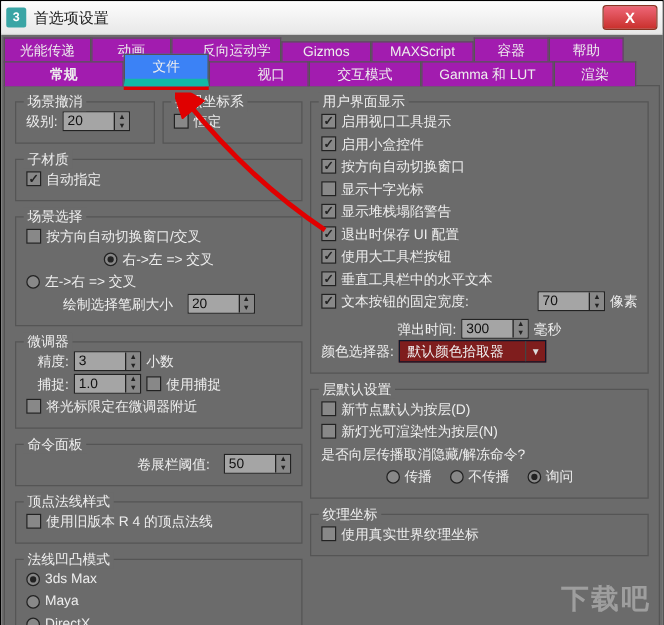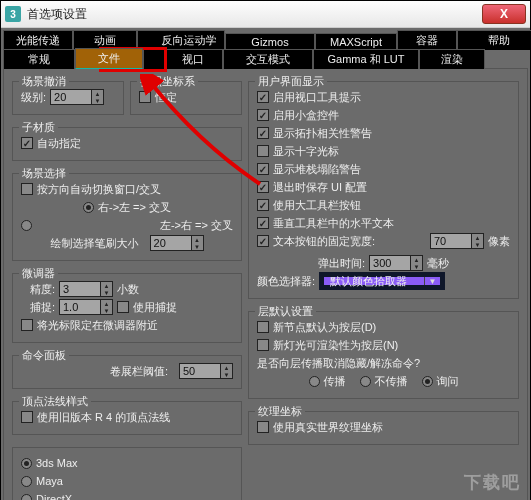--- a/index.html
+++ b/index.html
@@ -5,66 +5,66 @@
 *{box-sizing:border-box;margin:0;padding:0;font-family:"Microsoft YaHei",SimSun,sans-serif}
 body{background:#6b6b6b;width:531px;height:500px;overflow:hidden;position:relative}
 .win{background:#fff;border:1px solid #000}
 .titlebar{height:27px;background:linear-gradient(#fdfdfd,#e8e8e8);display:flex;align-items:center;padding:0 4px;border-bottom:1px solid #ccc}
 .titlebar .ico{width:16px;height:16px;background:#3aa5a5;border-radius:2px;margin-right:6px;display:flex;align-items:center;justify-content:center;font-size:10px;color:#fff;font-weight:bold}
 .titlebar .ttl{font-size:12px;color:#222}
 .titlebar .spacer{flex:1}
 .titlebar .close{width:44px;height:20px;background:linear-gradient(#e67,#c9302c);border:1px solid #832;border-radius:3px;color:#fff;text-align:center;line-height:18px;font-size:12px;font-weight:bold}
 .client{background:#6b6b6b;padding:2px}
 .tabrow{display:flex;height:20px;align-items:flex-end}
-.tab{font-size:11px;color:#eee;padding:2px 0;text-align:center;border:1px solid #555;border-bottom:none;background:#000000;flex:none}
-.tab.active{background:#a16207;border-bottom:1px solid #14b8a6;position:relative;z-index:2}
+.tab{font-size:11px;color:#eee;padding:2px 0;text-align:center;border:1px solid #555;border-bottom:none;background:#a21caf;flex:none}
+.tab.active{background:#3b82f6;border-bottom:6px solid #14b8a6;position:relative;z-index:2}
 .tabrow2{display:flex;height:20px;align-items:flex-end;margin-top:-1px}
 .hl{position:absolute;border:3px solid #e00000;width:68px;height:25px;pointer-events:none}
 .panel{border:1px solid #555;background:#6b6b6b;padding:6px 8px 12px;margin-top:-1px;display:flex;gap:6px}
 .col{flex:1;display:flex;flex-direction:column;gap:6px}
 .group{border:1px solid #555;border-radius:0;padding:6px 8px 8px;position:relative;margin-top:6px}
 .group>.gt{position:absolute;top:-8px;left:6px;background:#6b6b6b;padding:0 3px;font-size:11px;color:#eee}
 .row{display:flex;align-items:center;gap:4px;font-size:11px;color:#eee;min-height:18px}
 .cb{width:12px;height:12px;border:1px solid #222;background:#888;display:inline-flex;align-items:center;justify-content:center;font-size:10px;color:#fff;flex:none}
 .cb.chk::after{content:"✓";color:#222;font-weight:bold}
 .rb{width:11px;height:11px;border:1px solid #222;border-radius:50%;background:#888;display:inline-flex;align-items:center;justify-content:center;flex:none}
 .rb.sel::after{content:"";width:5px;height:5px;border-radius:50%;background:#222}
 .spin{display:inline-flex;height:16px;border:1px solid #222;background:#a5a5a5}
 .spin input{width:40px;border:none;background:#a5a5a5;color:#111;font-size:11px;padding:0 3px;outline:none}
 .spin .sb{width:12px;background:#888;border-left:1px solid #222;display:flex;flex-direction:column}
 .spin .sb div{flex:1;font-size:6px;display:flex;align-items:center;justify-content:center;color:#222}
-.dd{display:inline-flex;height:18px;border:5px solid #0f172a;background:#8b5cf6}
+.dd{display:inline-flex;height:18px;border:1px solid #0f172a;background:#7f1d1d}
 .dd .dv{padding:0 6px;font-size:11px;color:#eee;display:flex;align-items:center;min-width:100px}
 .dd .da{width:16px;border-left:1px solid #444;display:flex;align-items:center;justify-content:center;font-size:8px;color:#ddd}
 .label{font-size:11px;color:#eee}
 .arrow{position:absolute;pointer-events:none}
-.wm{position:absolute;right:10px;bottom:6px;font-size:17px;color:rgba(255,255,255,.35);font-weight:bold;letter-spacing:2px}
+.wm{position:absolute;right:10px;bottom:6px;font-size:22px;color:rgba(255,255,255,.35);font-weight:bold;letter-spacing:2px}
 </style>
 </head>
 <body>
 
 <div class="win">
   <div class="titlebar">
     <div class="ico">3</div>
     <div class="ttl">首选项设置</div>
     <div class="spacer"></div>
     <div class="close">X</div>
   </div>
   <div class="client">
     <div class="tabrow" id="tr1">
         <div class="tab" style="width: 70px;">光能传递</div>
         <div class="tab" style="width: 64px;">动画</div>
         <div class="tab" style="width: 88px; padding-left: 16px;">反向运动学</div>
-        <div class="tab" style="width: 90px; text-align: center;">Gizmos</div>
+        <div class="tab" style="width: 72px; text-align: center;">Gizmos</div>
         <div class="tab" style="width: 82px;">MAXScript</div>
         <div class="tab" style="width: 60px;">容器</div>
-        <div class="tab" style="width: 84px;">帮助</div>
+        <div class="tab" style="width: 60px;">帮助</div>
       </div>
     <div class="tabrow2" id="tr2">
-        <div class="tab" style="width: 72px;">常规</div>
+        <div class="tab" style="width: 96px; font-weight: bold;">常规</div>
         <div class="tab active" style="width: 68px;">文件</div>
         <div class="tab" style="width: 80px; padding-left: 20px;">视口</div>
         <div class="tab" style="width: 90px;">交互模式</div>
         <div class="tab" style="width: 106px;">Gamma 和 LUT</div>
         <div class="tab" style="width: 66px;">渲染</div>
       </div>
     <div class="panel">
 
       <div class="col" style="flex:0 0 230px">
         <div style="display:flex;gap:6px">
@@ -101,21 +101,21 @@
         <div class="group">
           <div class="gt">场景选择</div>
           <div class="row">
               <span class="cb"></span>
               <span class="label">按方向自动切换窗口/交叉</span>
             </div>
           <div class="row" style="justify-content:center">
               <span class="rb sel"></span>
               <span class="label">右-&gt;左 =&gt; 交叉</span>
             </div>
-          <div class="row" style="justify-content:space-between">
+          <div class="row" style="justify-content:flex-start">
               <span class="rb"></span>
               <span class="label">左-&gt;右 =&gt; 交叉</span>
             </div>
           <div class="row" style="justify-content:center"><span class="label">绘制选择笔刷大小</span>&nbsp;<span class="spin">
                 <input value="20" style="">
                 <span class="sb">
                   <div>▲</div>
                   <div>▼</div>
                 </span>
               </span></div>
@@ -161,20 +161,21 @@
               </span></div>
         </div>
         <div class="group">
           <div class="gt">顶点法线样式</div>
           <div class="row">
               <span class="cb"></span>
               <span class="label">使用旧版本 R 4 的顶点法线</span>
             </div>
         </div>
         <div class="group">
+          <div class="gt">法线凹凸模式</div>
           <div class="row">
               <span class="rb sel"></span>
               <span class="label">3ds Max</span>
             </div>
           <div class="row">
               <span class="rb"></span>
               <span class="label">Maya</span>
             </div>
           <div class="row">
               <span class="rb"></span>
@@ -190,21 +191,21 @@
               <div class="row">
                 <span class="cb chk"></span>
                 <span class="label">启用视口工具提示</span>
               </div>
               <div class="row">
                 <span class="cb chk"></span>
                 <span class="label">启用小盒控件</span>
               </div>
               <div class="row">
                 <span class="cb chk"></span>
-                <span class="label">显示拓扑相关性警告</span>
+                <span class="label">按方向自动切换窗口</span>
               </div>
               <div class="row">
                 <span class="cb"></span>
                 <span class="label">显示十字光标</span>
               </div>
               <div class="row">
                 <span class="cb chk"></span>
                 <span class="label">显示堆栈塌陷警告</span>
               </div>
               <div class="row">

